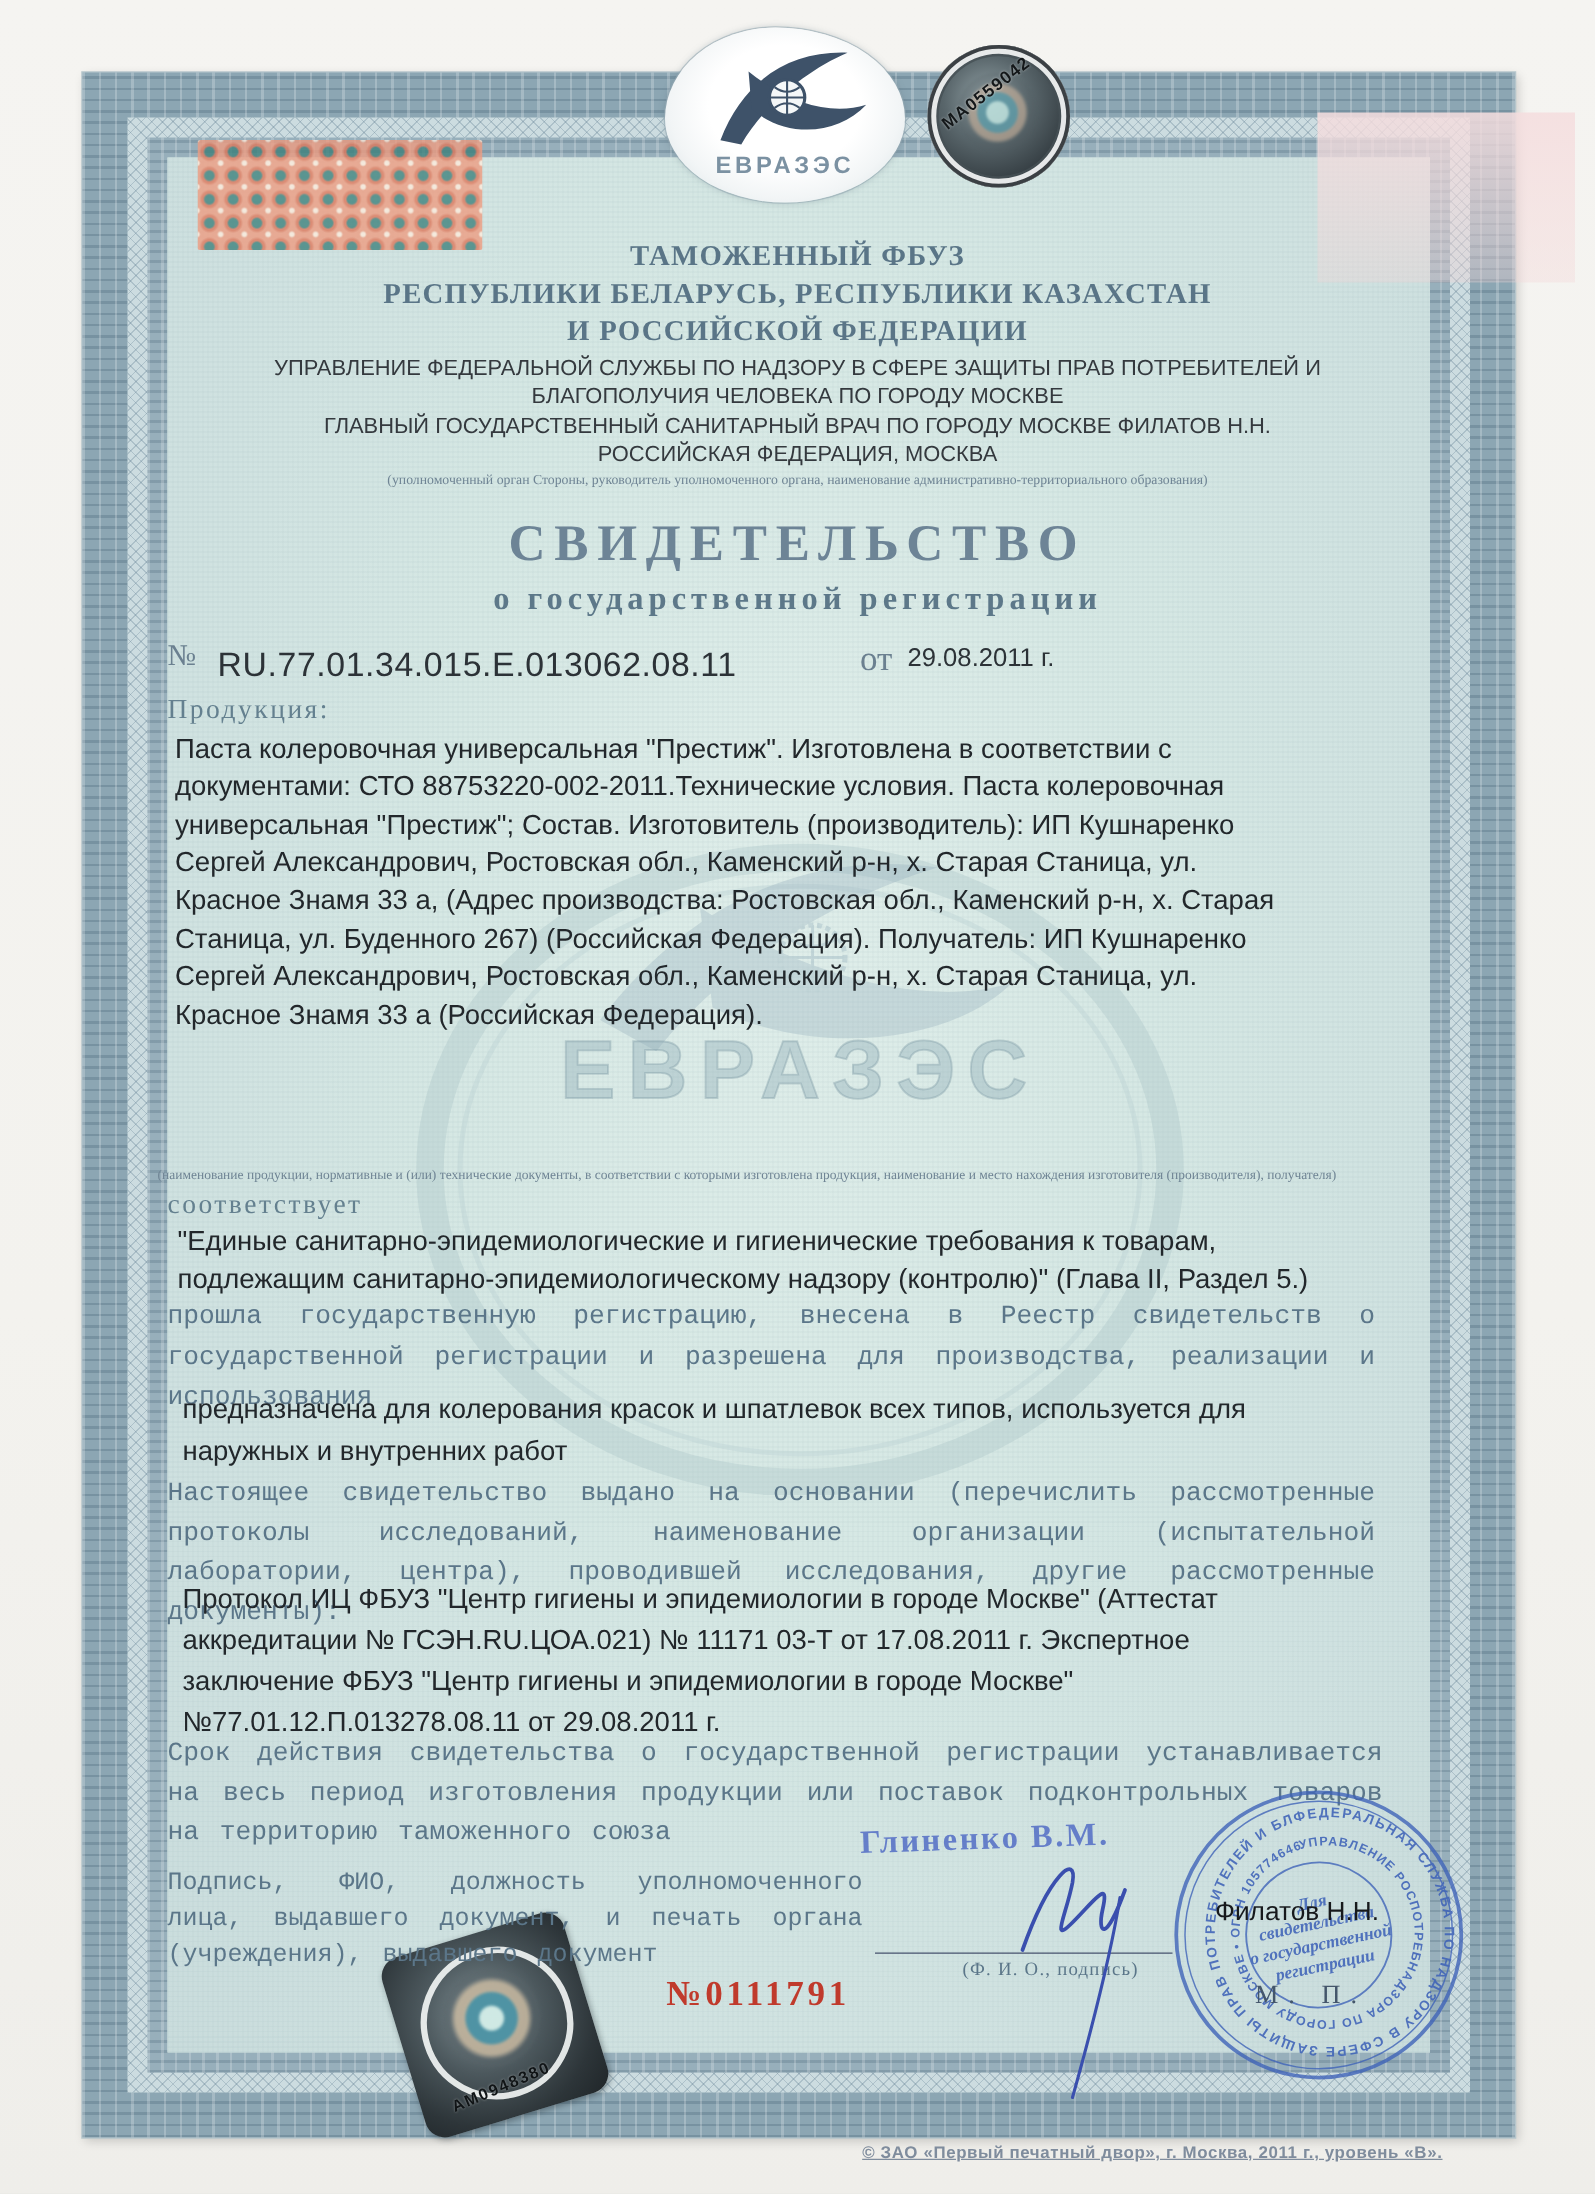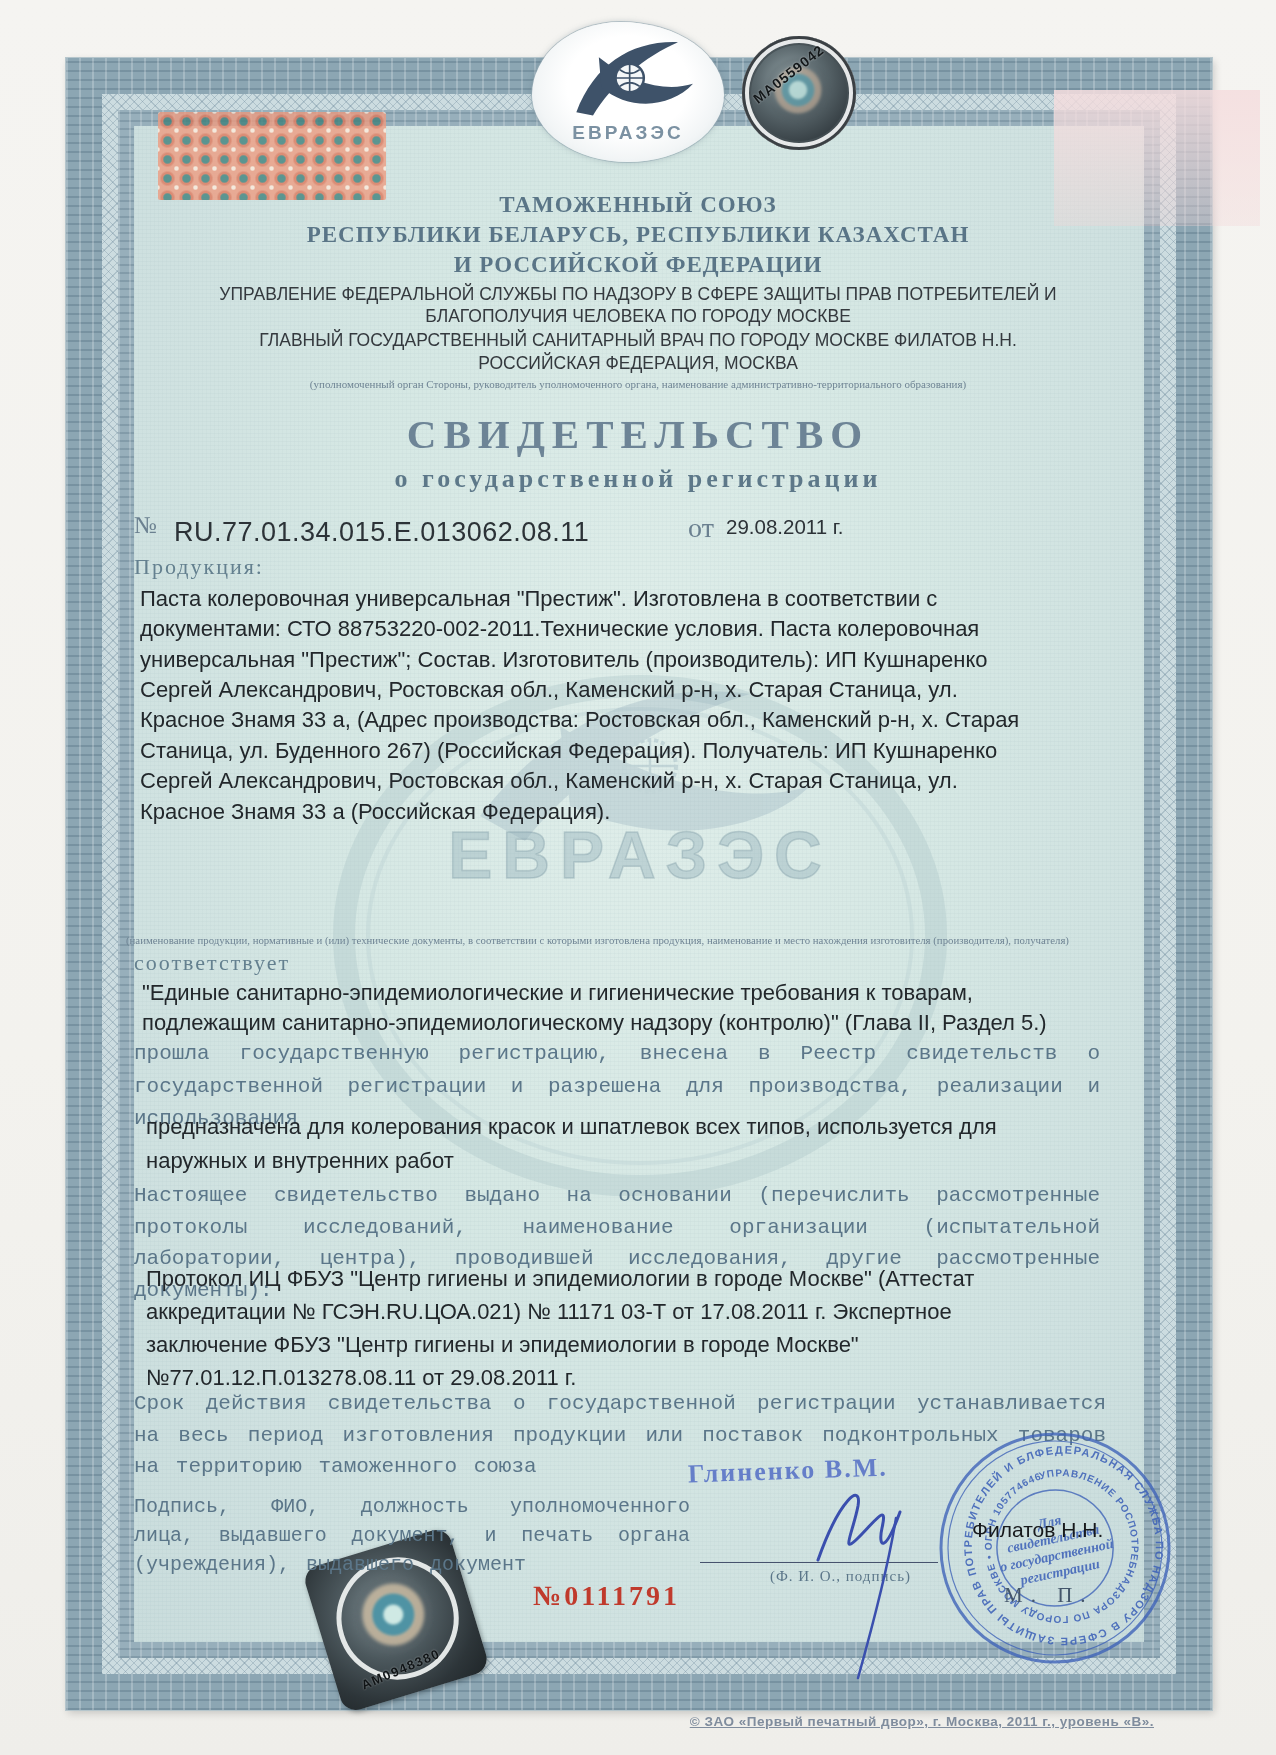--- a/index.html
+++ b/index.html
@@ -131,21 +131,21 @@
       <path d="M75,55 h34 M92,38 v34 M80,45 q12,9 24,0 M80,65 q12,-9 24,0" stroke="#3e5269" stroke-width="2" fill="none"></path>
     </svg>
     <div class="badge-label">ЕВРАЗЭС</div>
   </div>
 
   <div class="holo-top">
     <div class="holo-glyph"></div>
     <div class="holo-serial">МА0559042</div>
   </div>
 
-  <div class="abs hdr-union" style="top:192px;">ТАМОЖЕННЫЙ СОЮЗ</div>
+  <div class="abs hdr-union" style="top:192px;">ТАМОЖЕННЫЙ ФБУЗ</div>
   <div class="abs hdr-union" style="top:222px;">РЕСПУБЛИКИ БЕЛАРУСЬ, РЕСПУБЛИКИ КАЗАХСТАН</div>
   <div class="abs hdr-union" style="top:252px;">И РОССИЙСКОЙ ФЕДЕРАЦИИ</div>
 
   <div class="abs hdr-auth" style="top:283px;">УПРАВЛЕНИЕ ФЕДЕРАЛЬНОЙ СЛУЖБЫ ПО НАДЗОРУ В СФЕРЕ ЗАЩИТЫ ПРАВ ПОТРЕБИТЕЛЕЙ И БЛАГОПОЛУЧИЯ ЧЕЛОВЕКА ПО ГОРОДУ МОСКВЕ</div>
   <div class="abs hdr-auth" style="top:329px;">ГЛАВНЫЙ ГОСУДАРСТВЕННЫЙ САНИТАРНЫЙ ВРАЧ ПО ГОРОДУ МОСКВЕ ФИЛАТОВ Н.Н.</div>
   <div class="abs hdr-auth" style="top:352px;">РОССИЙСКАЯ ФЕДЕРАЦИЯ, МОСКВА</div>
 
   <div class="abs cap" style="left:140px;top:378px;width:996px;text-align:center;font-size:11px;">(уполномоченный орган Стороны, руководитель уполномоченного органа, наименование административно-территориального образования)</div>
 
   <div class="abs title" style="top:410px;">СВИДЕТЕЛЬСТВО</div>

